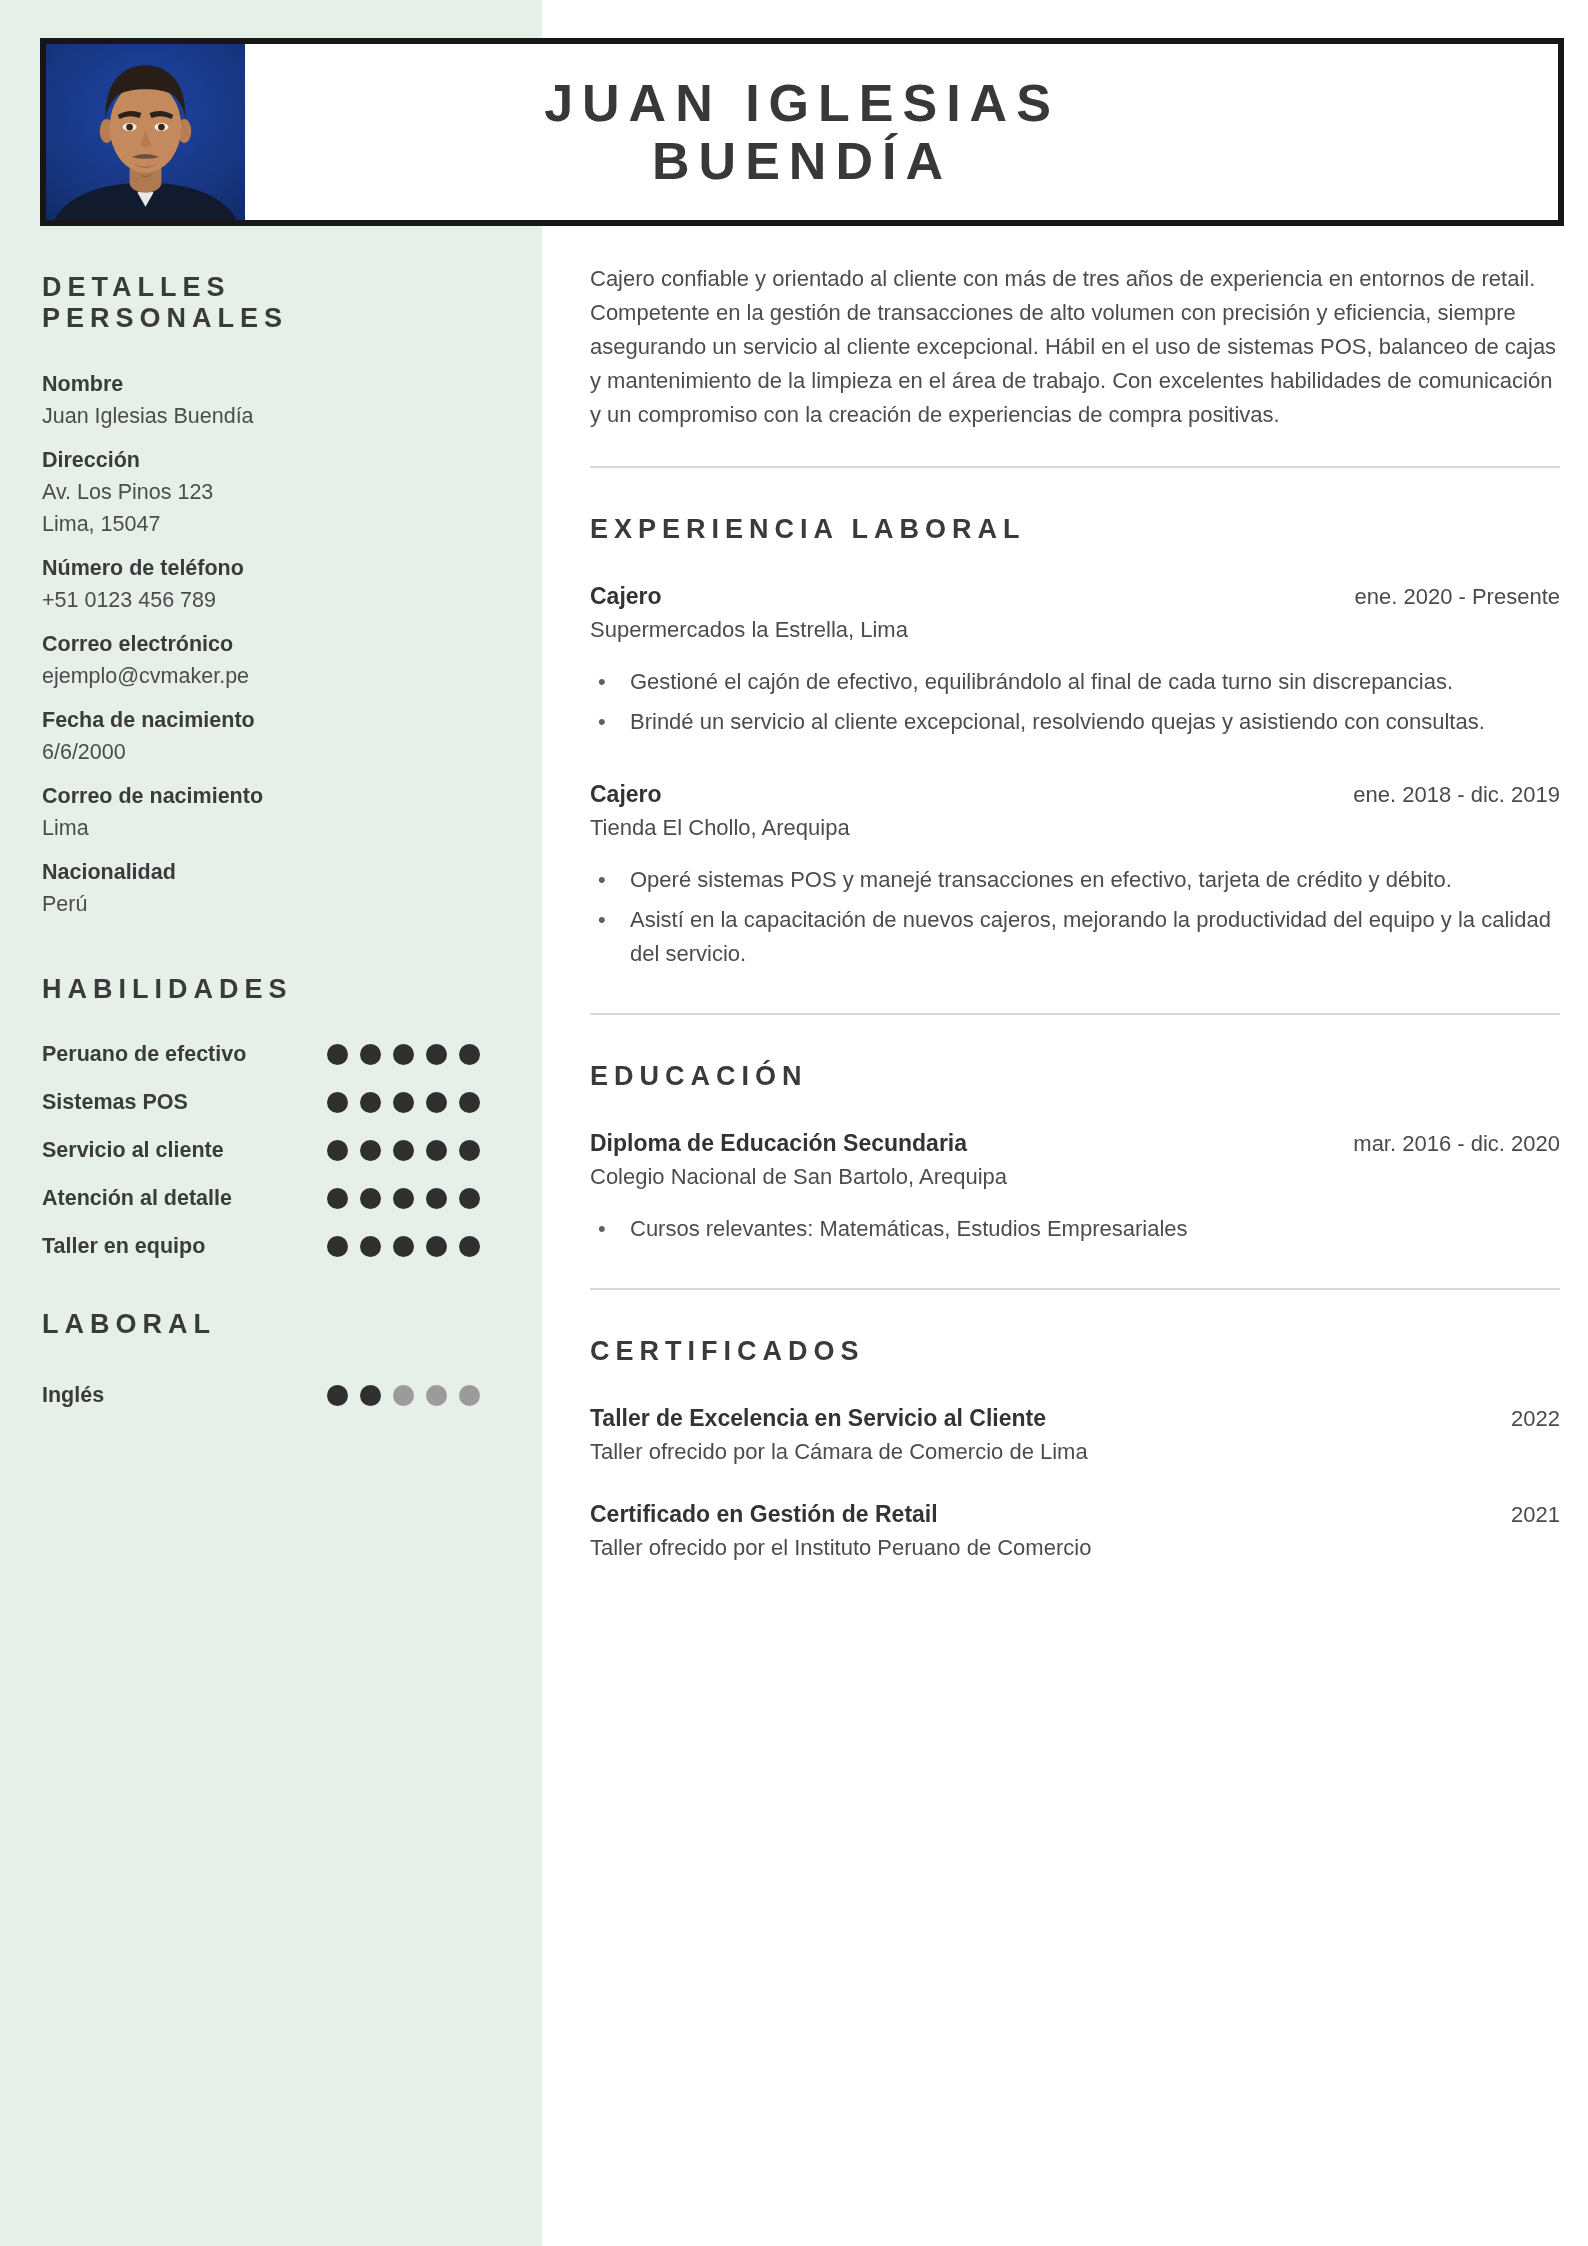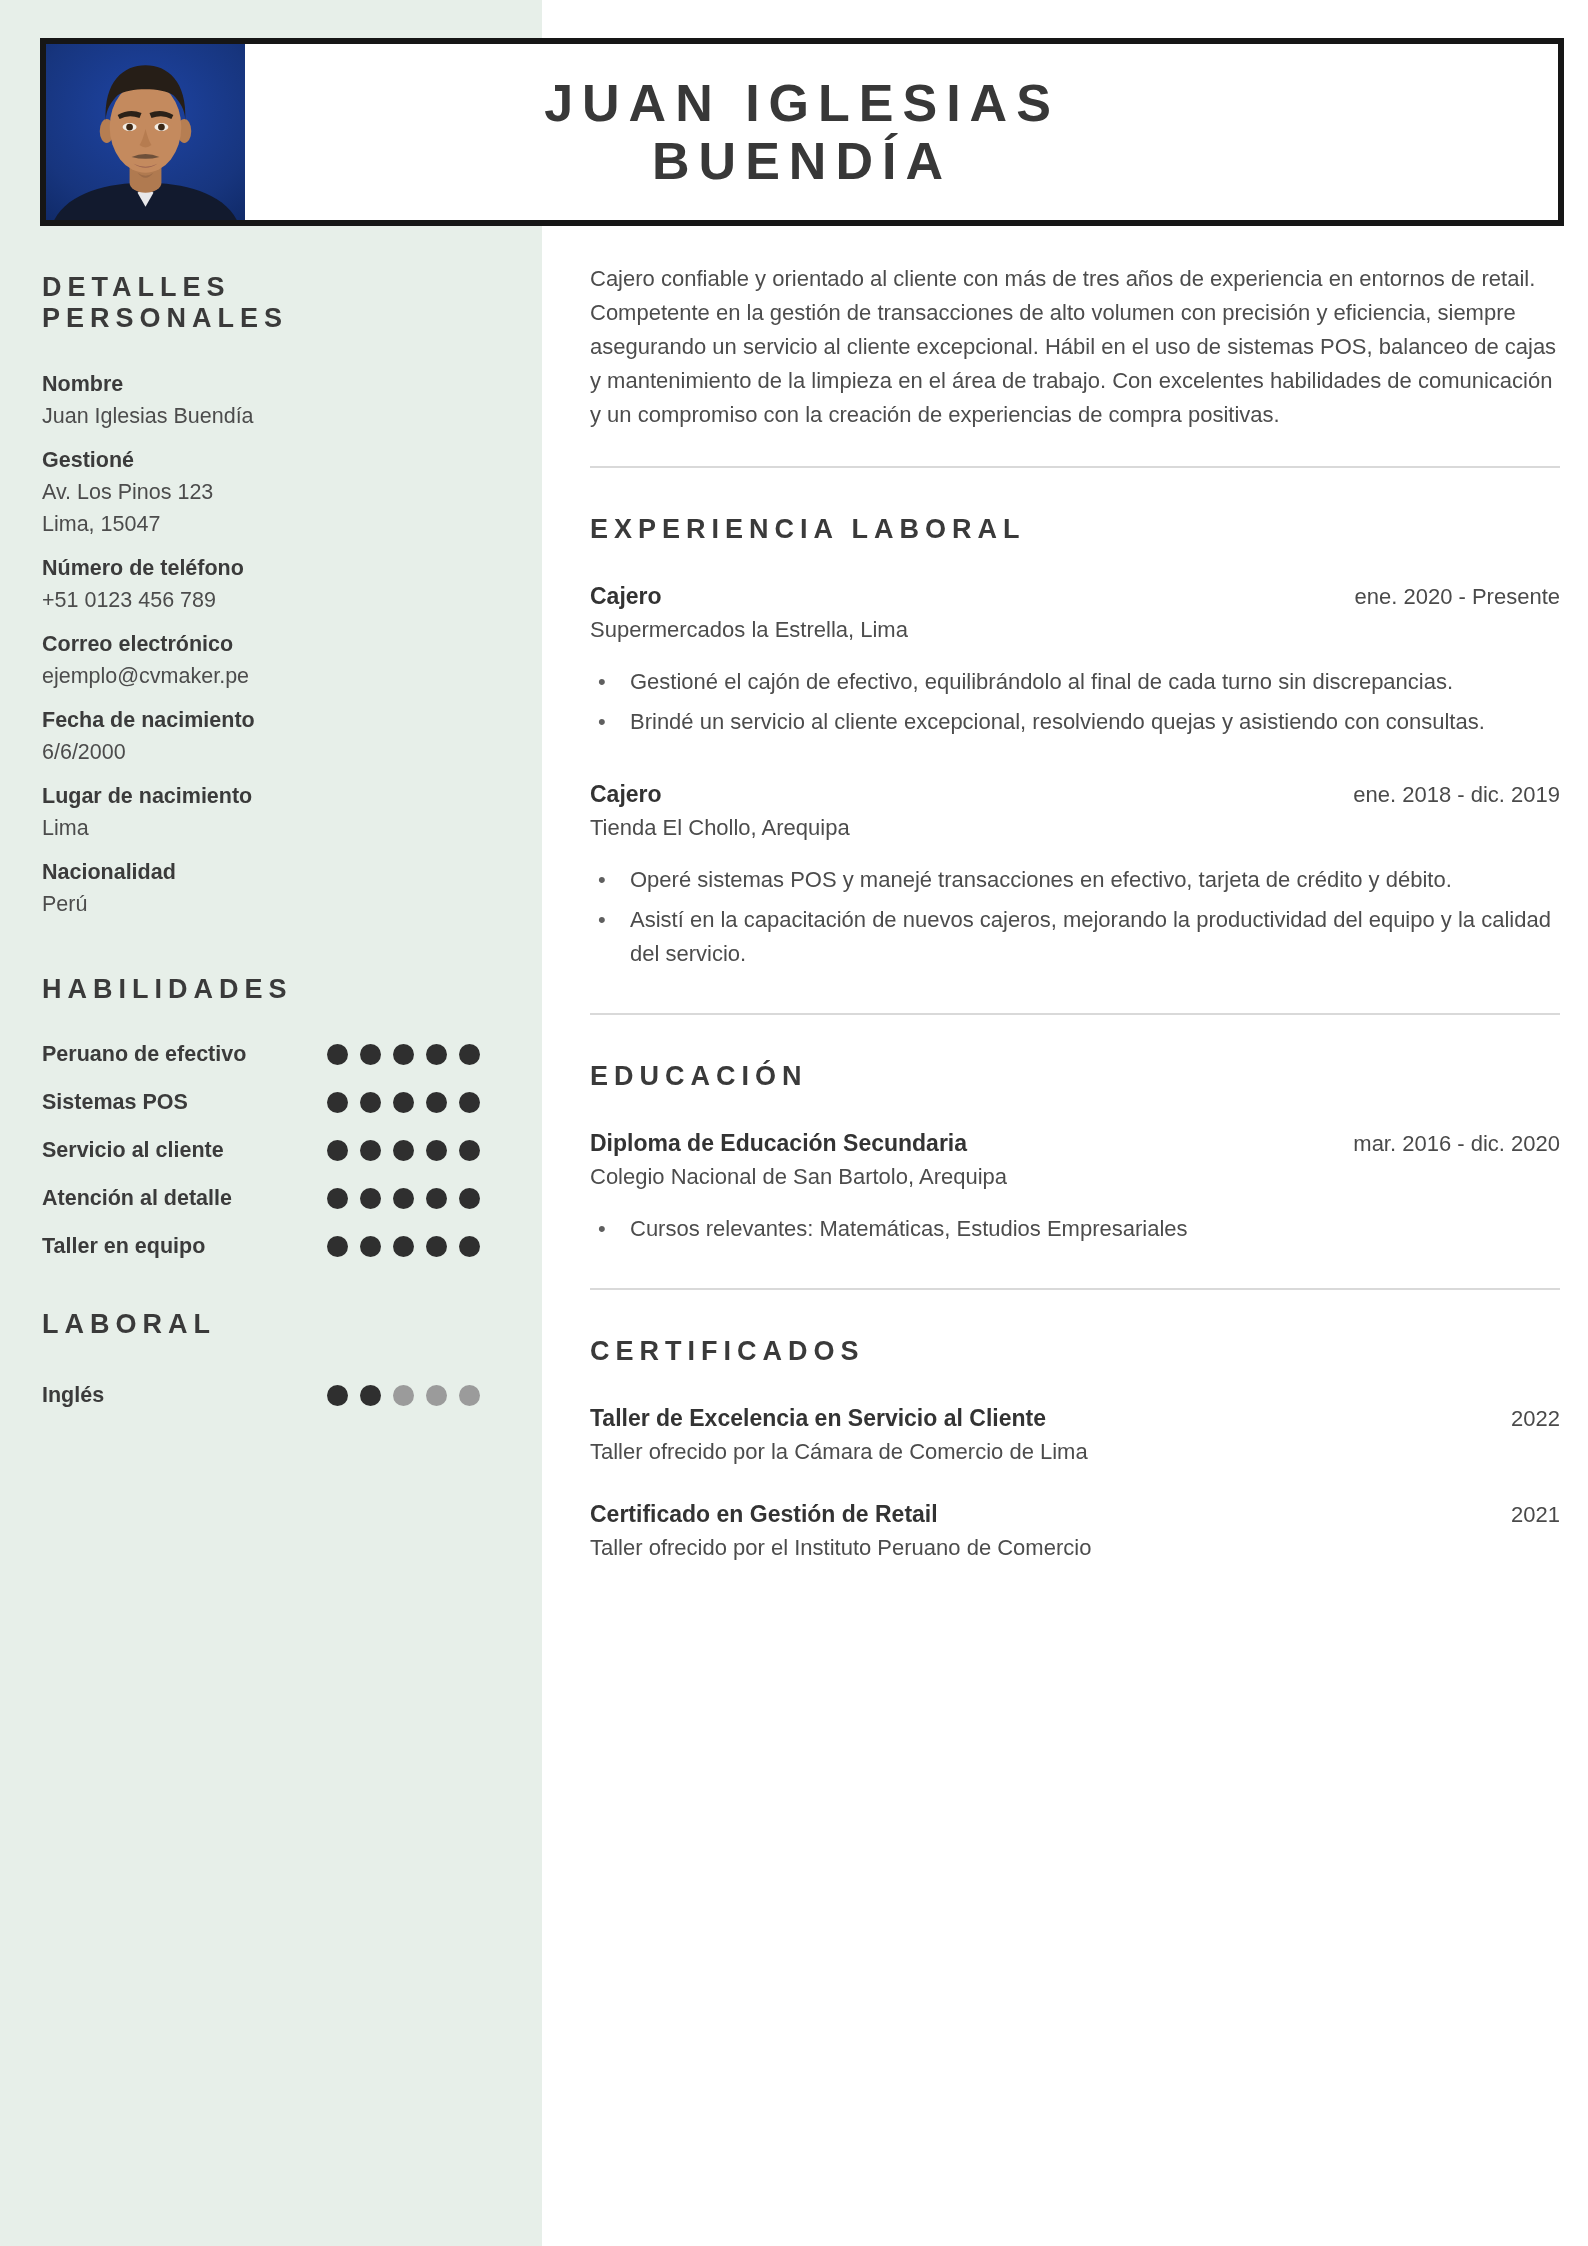--- a/index.html
+++ b/index.html
@@ -58,38 +58,38 @@
 <div class="page">
 
   <aside class="sidebar">
     <div class="side-title">DETALLES PERSONALES</div>
 
     <div class="field">
       <div class="field-label">Nombre</div>
       <div class="field-value">Juan Iglesias Buendía</div>
     </div>
     <div class="field">
-      <div class="field-label">Gestioné</div>
+      <div class="field-label">Dirección</div>
       <div class="field-value">Av. Los Pinos 123
 Lima, 15047</div>
     </div>
     <div class="field">
       <div class="field-label">Número de teléfono</div>
       <div class="field-value">+51 0123 456 789</div>
     </div>
     <div class="field">
       <div class="field-label">Correo electrónico</div>
       <div class="field-value">ejemplo@cvmaker.pe</div>
     </div>
     <div class="field">
       <div class="field-label">Fecha de nacimiento</div>
       <div class="field-value">6/6/2000</div>
     </div>
     <div class="field">
-      <div class="field-label">Lugar de nacimiento</div>
+      <div class="field-label">Correo de nacimiento</div>
       <div class="field-value">Lima</div>
     </div>
     <div class="field">
       <div class="field-label">Nacionalidad</div>
       <div class="field-value">Perú</div>
     </div>
 
     <div class="side-title skills-title">HABILIDADES</div>
 
     <div class="rate-row">

